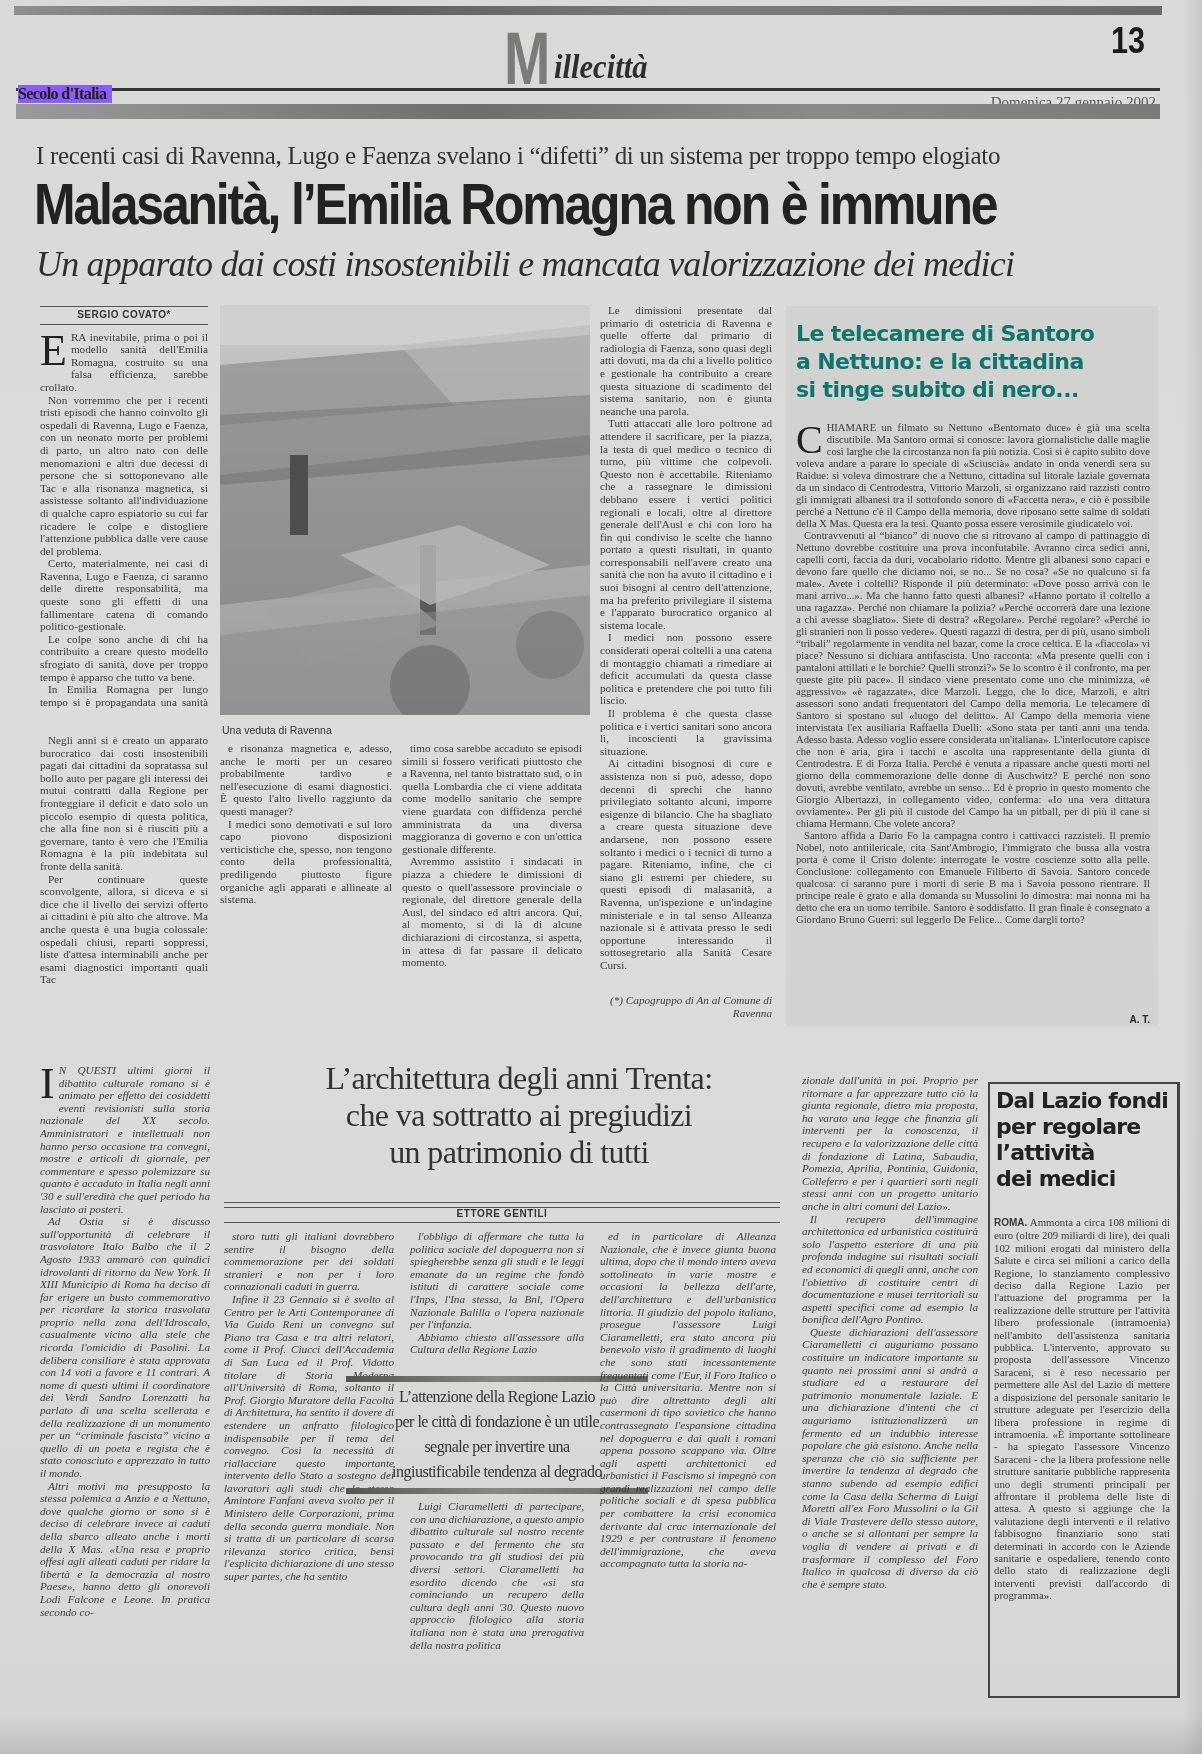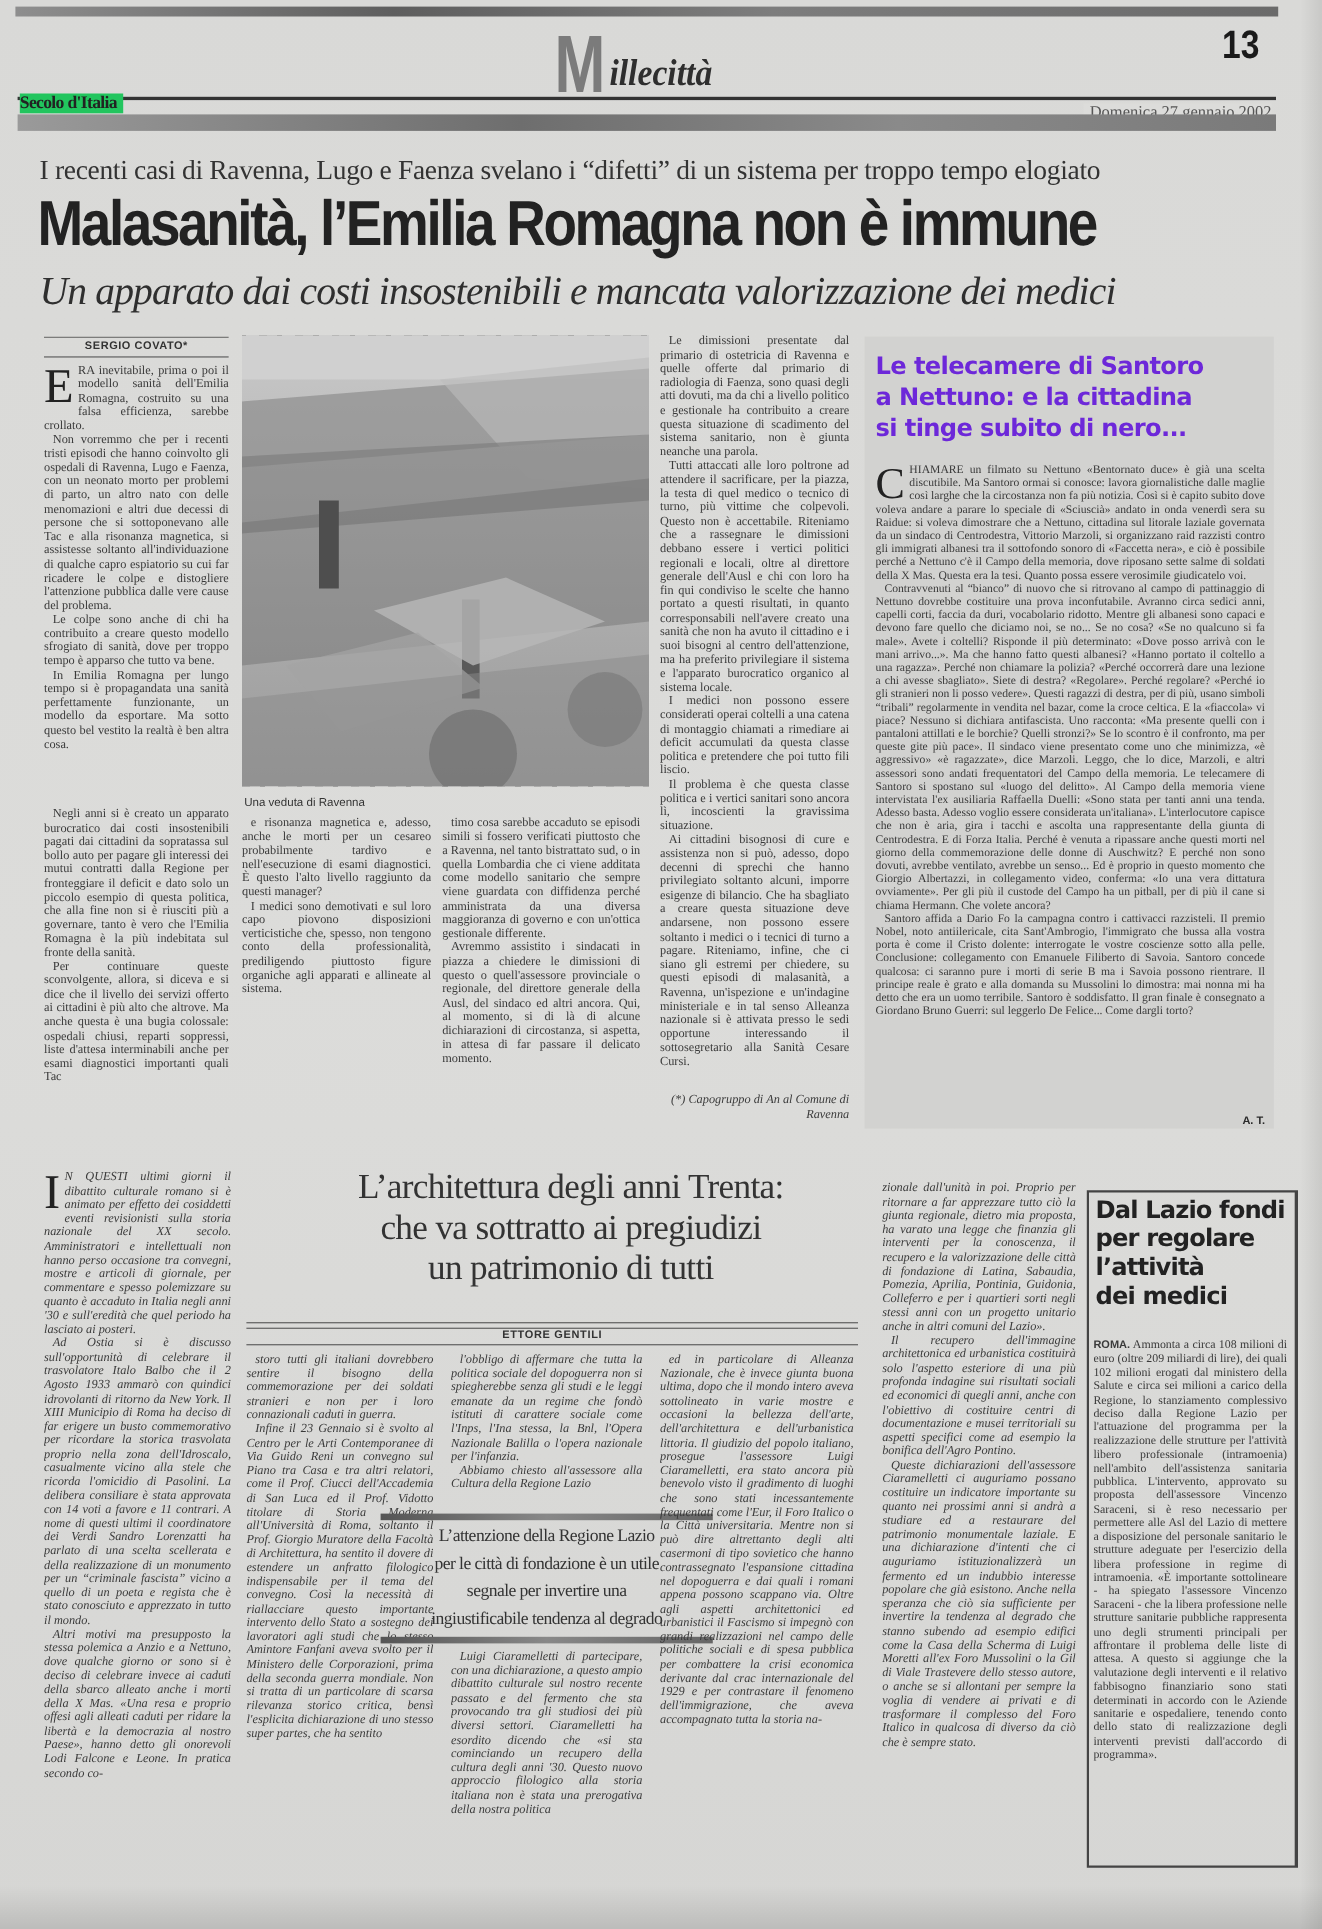--- a/index.html
+++ b/index.html
@@ -20,21 +20,21 @@
     background: linear-gradient(90deg,#9a9a9a,#6e6e6e 40%,#8a8a8a 70%,#7a7a7a); }
   .section-logo { left: 504px; top: 24px; height: 66px; display: flex; align-items: flex-end; }
   .section-logo .big-m { font-family: "Liberation Sans", sans-serif; font-weight: 700;
     font-size: 74px; line-height: 62px; color: #7b7b7b; transform: scaleX(0.75); transform-origin: left bottom;
     display: inline-block; width: 52px; }
   .section-logo .rest { font-family: "Liberation Serif", serif; font-style: italic; font-weight: 700;
     font-size: 34px; color: #2e2e2e; margin-left: -2px; margin-bottom: 4px; transform: scaleX(0.9); transform-origin: left bottom; display:inline-block; }
   .page-num { right: 54px; top: 20px; font-family: "Liberation Sans", sans-serif; font-weight: 700;
     font-size: 36px; color: #1a1a1a; transform: scaleX(0.85); }
   .paper-name { left: 18px; top: 85px; font-family: "Liberation Serif", serif; font-weight: 700;
-    font-size: 16px; color: #222; letter-spacing: -0.6px; background: #22c55e; padding-right: 6px; }
+    font-size: 16px; color: #222; letter-spacing: -0.6px; background: #8b5cf6; padding-right: 6px; }
   .issue-date { right: 46px; top: 94px; font-size: 15px; color: #555; background:#dcdcda; padding-left:6px; }
 
   
   .kicker { left: 36px; top: 142px; font-size: 25px; color: #333; letter-spacing: -0.3px; }
   .headline { left: 34px; top: 170px; font-family: "Liberation Sans", sans-serif; font-weight: 700;
     font-size: 58px; color: #222; letter-spacing: -2.5px; transform: scaleX(0.86); transform-origin: left top; white-space: nowrap; }
   .subhead { left: 36px; top: 243px; font-style: italic; font-size: 36px; color: #2f2f2f; letter-spacing: -0.8px; white-space: nowrap; }
 
   
   .col { font-size: 11.2px; line-height: 12.6px; text-align: justify; color: #3a3a3a; overflow: hidden; }
@@ -46,21 +46,21 @@
 
   
   .photo { left: 220px; top: 305px; width: 370px; height: 410px; overflow: hidden;
     background: repeating-linear-gradient(25deg,#8a8a8a 0 3px,#b5b5b5 3px 7px,#6d6d6d 7px 9px,#c9c9c9 9px 14px); }
   .photo svg { width: 100%; height: 100%; display: block; }
   .caption { left: 222px; top: 724px; font-family: "Liberation Sans", sans-serif; font-size: 10.5px; color: #333; }
 
   
   .santoro-box { left: 786px; top: 306px; width: 372px; height: 720px; background: #d2d2d0; }
   .santoro-title { left: 796px; top: 320px; font-family: "DejaVu Sans", sans-serif; font-weight: 700;
-    font-size: 22px; line-height: 28px; color: #6d28d9; letter-spacing: -0.6px; }
+    font-size: 22px; line-height: 28px; color: #0f766e; letter-spacing: -0.6px; }
   .signature { font-family: "Liberation Sans", sans-serif; font-weight: 700; font-size: 10px; text-align: right; }
 
   
   .arch-title { left: 284px; top: 1060px; width: 470px; text-align: center; font-size: 32px; line-height: 37px;
     color: #333; letter-spacing: -0.6px; }
   .rule-double { height: 6px; border-top: 1px solid #555; border-bottom: 1px solid #555; }
   .pullquote { left: 346px; top: 1384px; width: 302px; text-align: center; font-size: 16px; line-height: 25px; color: #333; letter-spacing:-0.5px; }
   .pq-bar { height: 6px; background: linear-gradient(90deg,#555,#888 50%,#666); }
 
   
@@ -87,20 +87,21 @@
 
 <div class="abs kicker">I recenti casi di Ravenna, Lugo e Faenza svelano i “difetti” di un sistema per troppo tempo elogiato</div>
 <div class="abs headline">Malasanità, l’Emilia Romagna non è immune</div>
 <div class="abs subhead">Un apparato dai costi insostenibili e mancata valorizzazione dei medici</div>
 
 <div class="abs col" style="left:40px; top:306px; width:168px; height:402px;">
   <div class="byline" style="margin-bottom:6px;">SERGIO COVATO*</div>
   <span class="dropcap">E</span>
   <p style="text-indent:0">RA inevitabile, prima o poi il modello sanità dell'Emilia Romagna, costruito su una falsa efficienza, sarebbe crollato.</p>
   <p>Non vorremmo che per i recenti tristi episodi che hanno coinvolto gli ospedali di Ravenna, Lugo e Faenza, con un neonato morto per problemi di parto, un altro nato con delle menomazioni e altri due decessi di persone che si sottoponevano alle Tac e alla risonanza magnetica, si assistesse soltanto all'individuazione di qualche capro espiatorio su cui far ricadere le colpe e distogliere l'attenzione pubblica dalle vere cause del problema.</p>
+  <p>Certo, materialmente, nei casi di Ravenna, Lugo e Faenza, ci saranno delle dirette responsabilità, ma queste sono gli effetti di una fallimentare catena di comando politico-gestionale.</p>
   <p>Le colpe sono anche di chi ha contribuito a creare questo modello sfrogiato di sanità, dove per troppo tempo è apparso che tutto va bene.</p>
   <p>In Emilia Romagna per lungo tempo si è propagandata una sanità perfettamente funzionante, un modello da esportare. Ma sotto questo bel vestito la realtà è ben altra cosa.</p>
 </div>
 
 <div class="abs photo">
   <svg viewBox="0 0 370 410" preserveAspectRatio="none">
     <defs>
       <linearGradient id="sky" x1="0" y1="0" x2="0" y2="1">
         <stop offset="0" stop-color="#c8c8c8"></stop>
           <stop offset="1" stop-color="#9a9a9a"></stop>

